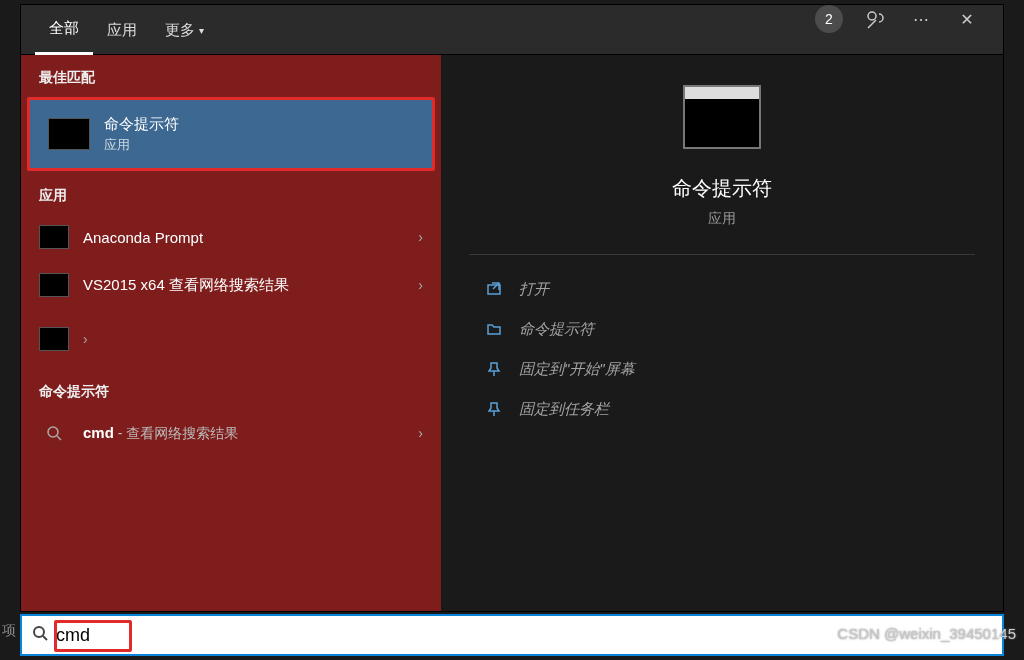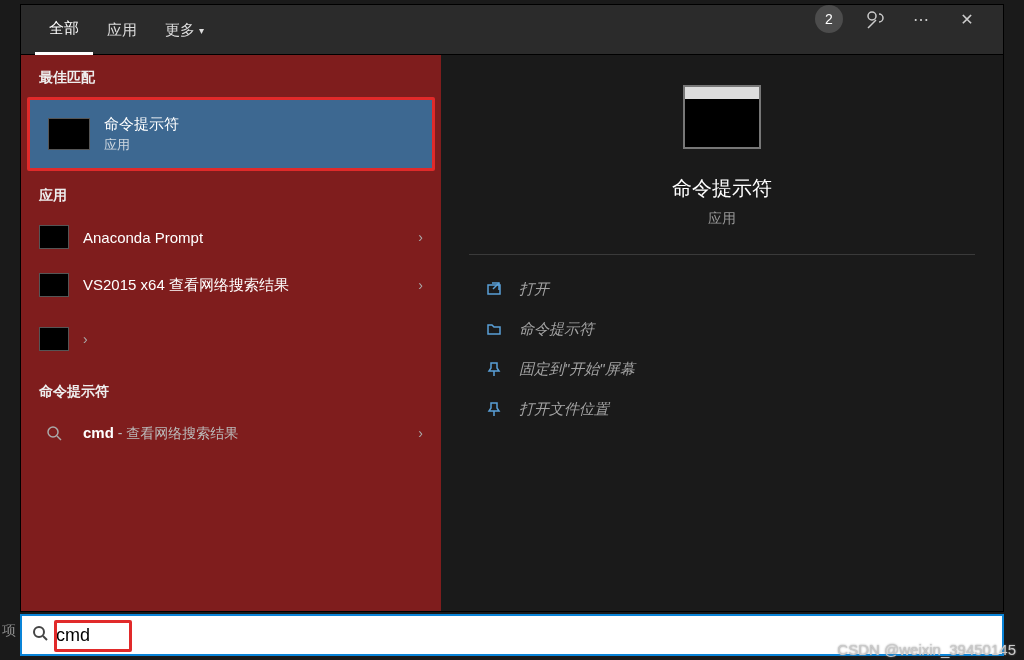--- a/index.html
+++ b/index.html
@@ -89,21 +89,21 @@
   .searchbar .sicon { color:#444; margin-right: 8px; font-size:16px;}
   .searchbar input {
     border: none; outline: none; font-size: 18px; flex:1; background:transparent;
     font-family: inherit;
   }
   .searchbar .hlbox {
     position:absolute; left: 32px; top: 4px; width: 78px; height: 32px;
     border: 3px solid #e12a2a; border-radius: 2px; pointer-events:none;
   }
   .watermark {
-    position:absolute; right: 8px; bottom: 2px; color:#cacaca;
+    position:absolute; right: 8px; bottom: 18px; color:#cacaca;
     font-size: 15px; font-family: sans-serif;
     text-shadow: 0 0 2px #888;
   }
   .trunc { position:absolute; left:2px; bottom:20px; color:#888; font-size:14px;}
 </style>
 </head>
 <body>
 
 <div class="search-panel">
 
@@ -208,21 +208,21 @@
               </svg>
           </span>
           <span>固定到"开始"屏幕</span>
         </div>
         <div class="action">
           <span class="aicon">
             <svg width="16" height="16" viewBox="0 0 16 16" fill="none" stroke="currentColor" stroke-width="1.5">
                 <path d="M5 2h6v5l2 3H3l2-3zM8 10v5"></path>
               </svg>
           </span>
-          <span>打开文件位置</span>
+          <span>固定到任务栏</span>
         </div>
       </div>
     </div>
   </div>
 </div>
 
 <div class="searchbar">
   <span class="sicon">
     <svg width="16" height="16" viewBox="0 0 16 16" fill="none" stroke="currentColor" stroke-width="2">
         <circle cx="7" cy="7" r="5"></circle>

